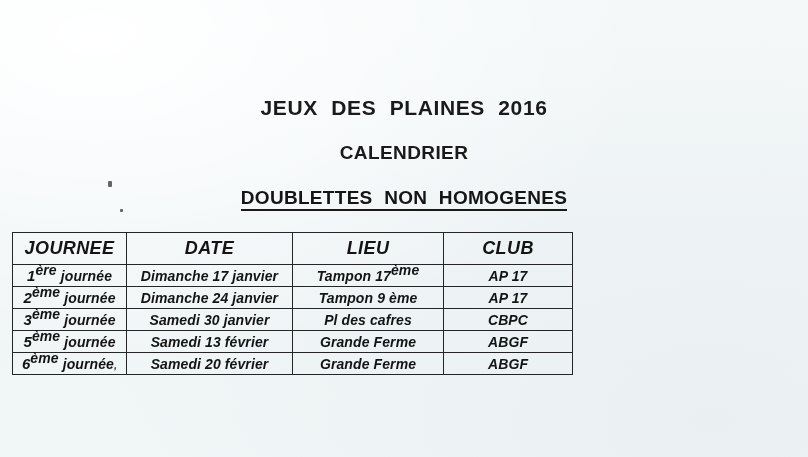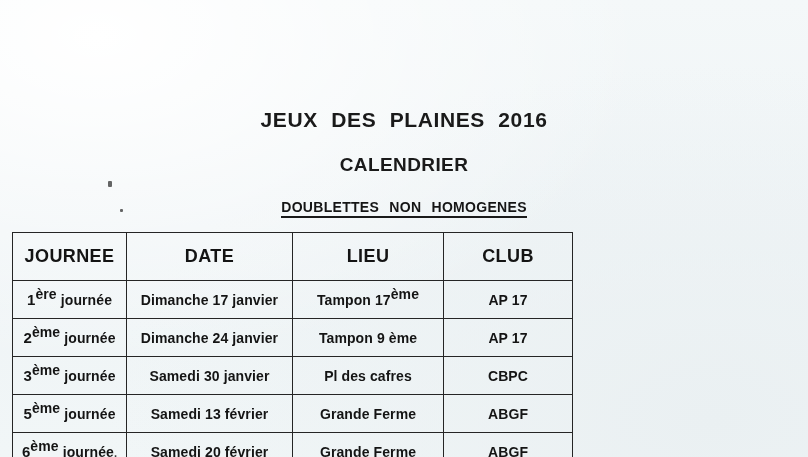--- a/index.html
+++ b/index.html
@@ -25,21 +25,20 @@
       radial-gradient(ellipse at 88% 92%, #eaf0f2 0%, rgba(234,240,242,0) 60%),
       linear-gradient(180deg, #f4f8f9 0%, #eff4f6 50%, #f1f6f7 100%);
   }
 
   .headings {
     position: absolute;
     top: 0;
     left: 0;
     width: 808px;
     text-align: center;
-    margin-top: 12px;
   }
 
   .title-main {
     margin-top: 96px;
     font-size: 21px;
     font-weight: bold;
     letter-spacing: 0.6px;
     word-spacing: 7px;
     color: #1a1a1a;
   }
@@ -47,21 +46,21 @@
   .title-sub {
     margin-top: 22px;
     font-size: 19px;
     font-weight: bold;
     letter-spacing: 0.4px;
     color: #1a1a1a;
   }
 
   .title-category {
     margin-top: 23px;
-    font-size: 14px;
+    font-size: 19px;
     font-weight: bold;
     letter-spacing: 0.3px;
     word-spacing: 6px;
     color: #151515;
   }
   .title-category span.ul {
     border-bottom: 2.5px solid #1a1a1a;
     padding-bottom: 1px;
   }
 
@@ -89,21 +88,22 @@
     background: transparent;
   }
 
   table.calendar th,
   table.calendar td {
     border: 1.6px solid #252525;
     text-align: center;
     vertical-align: middle;
     font-weight: bold;
     color: #141414;
-    padding: 8px;
+    padding: 0;
+    font-style: italic;
   }
 
   table.calendar thead th {
     height: 31px;
     font-size: 18px;
     letter-spacing: 0.4px;
   }
 
   table.calendar tbody td {
     height: 21px;

